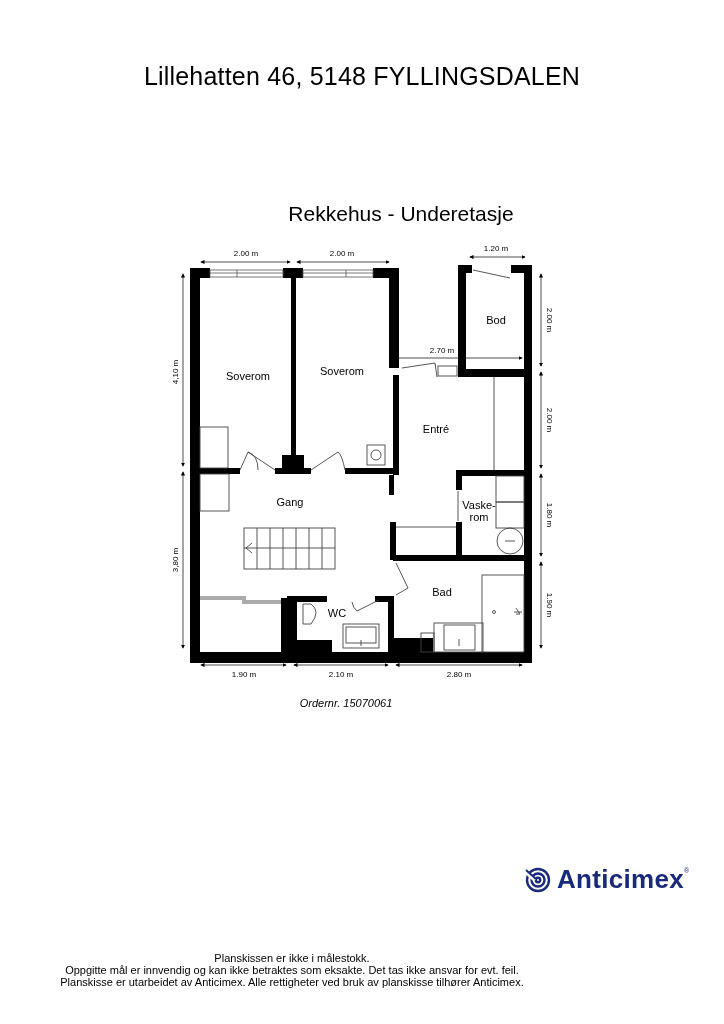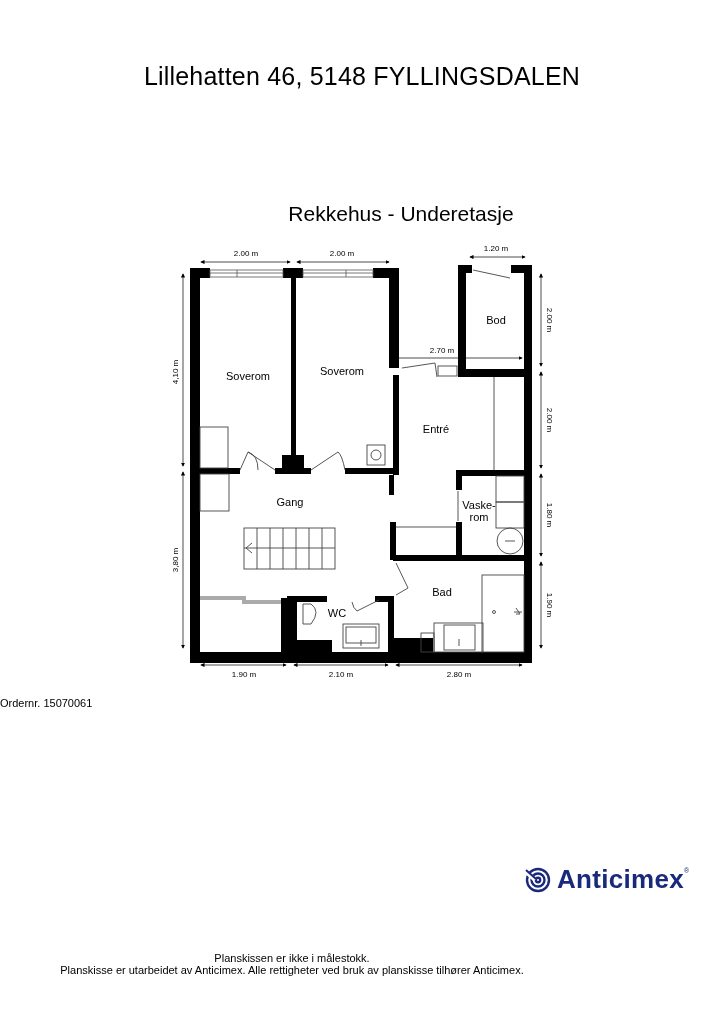--- a/index.html
+++ b/index.html
@@ -2,21 +2,21 @@
 <html><head>
 <meta charset="utf-8">
 <style>
   html, body { margin:0; padding:0; background:#ffffff; }
   body { width:724px; height:1024px; position:relative; overflow:hidden; font-family:"Liberation Sans", sans-serif; color:#000; }
   .title { position:absolute; left:0; width:724px; top:30px; text-align:center; font-size:25px; letter-spacing:0.2px;margin-top:32px; }
   .subtitle { position:absolute; left:0; width:724px; top:202px; text-align:center; font-size:21px;padding-left:39px; }
   .plan { position:absolute; left:0; top:0; width:724px; height:1024px; }
   .label { font-family:"Liberation Sans", sans-serif; font-size:11px; fill:#000; }
   .dim { font-family:"Liberation Sans", sans-serif; font-size:8px; fill:#000; }
-  .order { position:absolute; left:0; width:692px; top:697px; text-align:left; font-size:11px; }
+  .order { position:absolute; left:0; width:692px; top:697px; text-align:center; font-size:11px;font-style:italic; }
   .logo { position:absolute; left:523px; top:861px; height:36px; display:flex; align-items:center; }
   .logo-text { color:#1a2a7a; font-weight:bold; font-size:26px; margin-left:6px; letter-spacing:0.3px; }
   .logo-reg { color:#1a2a7a; font-size:7px; align-self:flex-start; margin-top:6px; }
   .footer { position:absolute; left:0; width:584px; top:952px; text-align:center; font-size:11px; line-height:12px; }
 </style>
 </head>
 <body>
 
 <div class="title">Lillehatten 46, 5148 FYLLINGSDALEN</div>
 <div class="subtitle">Rekkehus - Underetasje</div>
@@ -205,14 +205,15 @@
     </g>
     <path d="M2,6 L12,15" stroke="#ffffff" stroke-width="4"></path>
     <path d="M3,5 L13,14" stroke="#1a2a7a" stroke-width="2"></path>
   </svg>
   <span class="logo-text">Anticimex</span>
   <span class="logo-reg">®</span>
 </div>
 
 <div class="footer">
   <div>Planskissen er ikke i målestokk.</div>
+  <div>Oppgitte mål er innvendig og kan ikke betraktes som eksakte. Det tas ikke ansvar for evt. feil.</div>
   <div>Planskisse er utarbeidet av Anticimex. Alle rettigheter ved bruk av planskisse tilhører Anticimex.</div>
 </div>
 
 </body></html>

